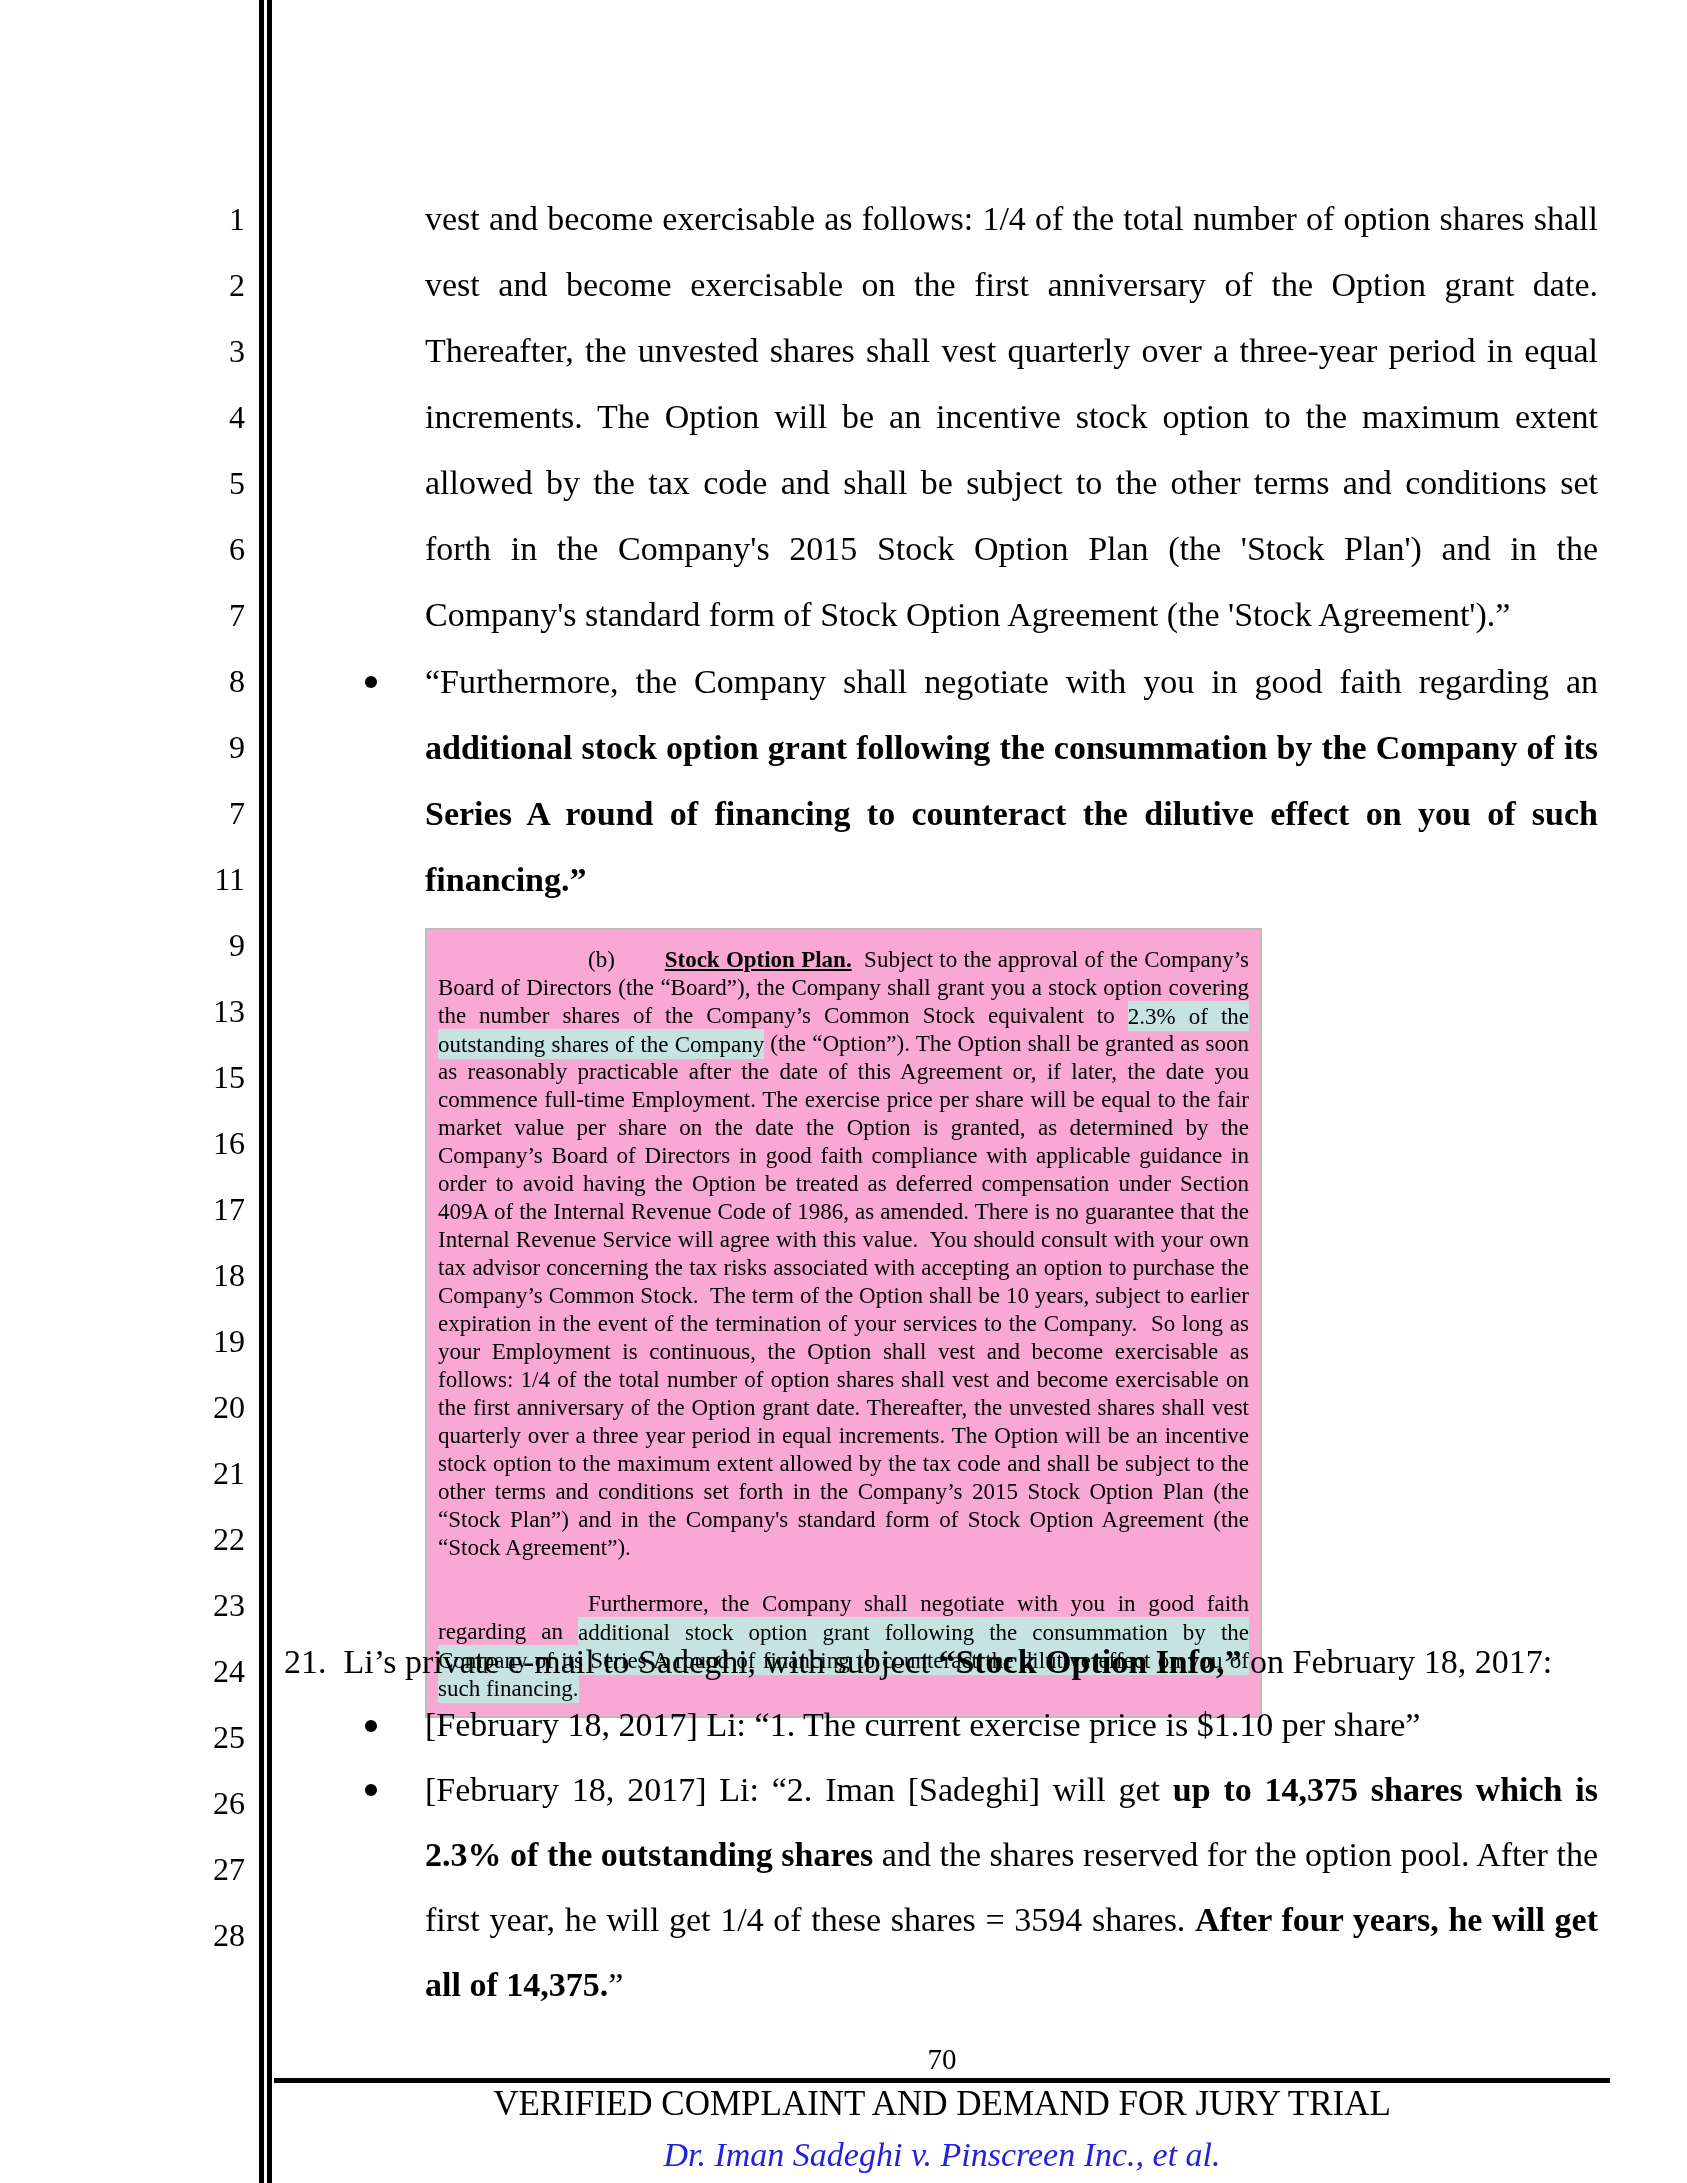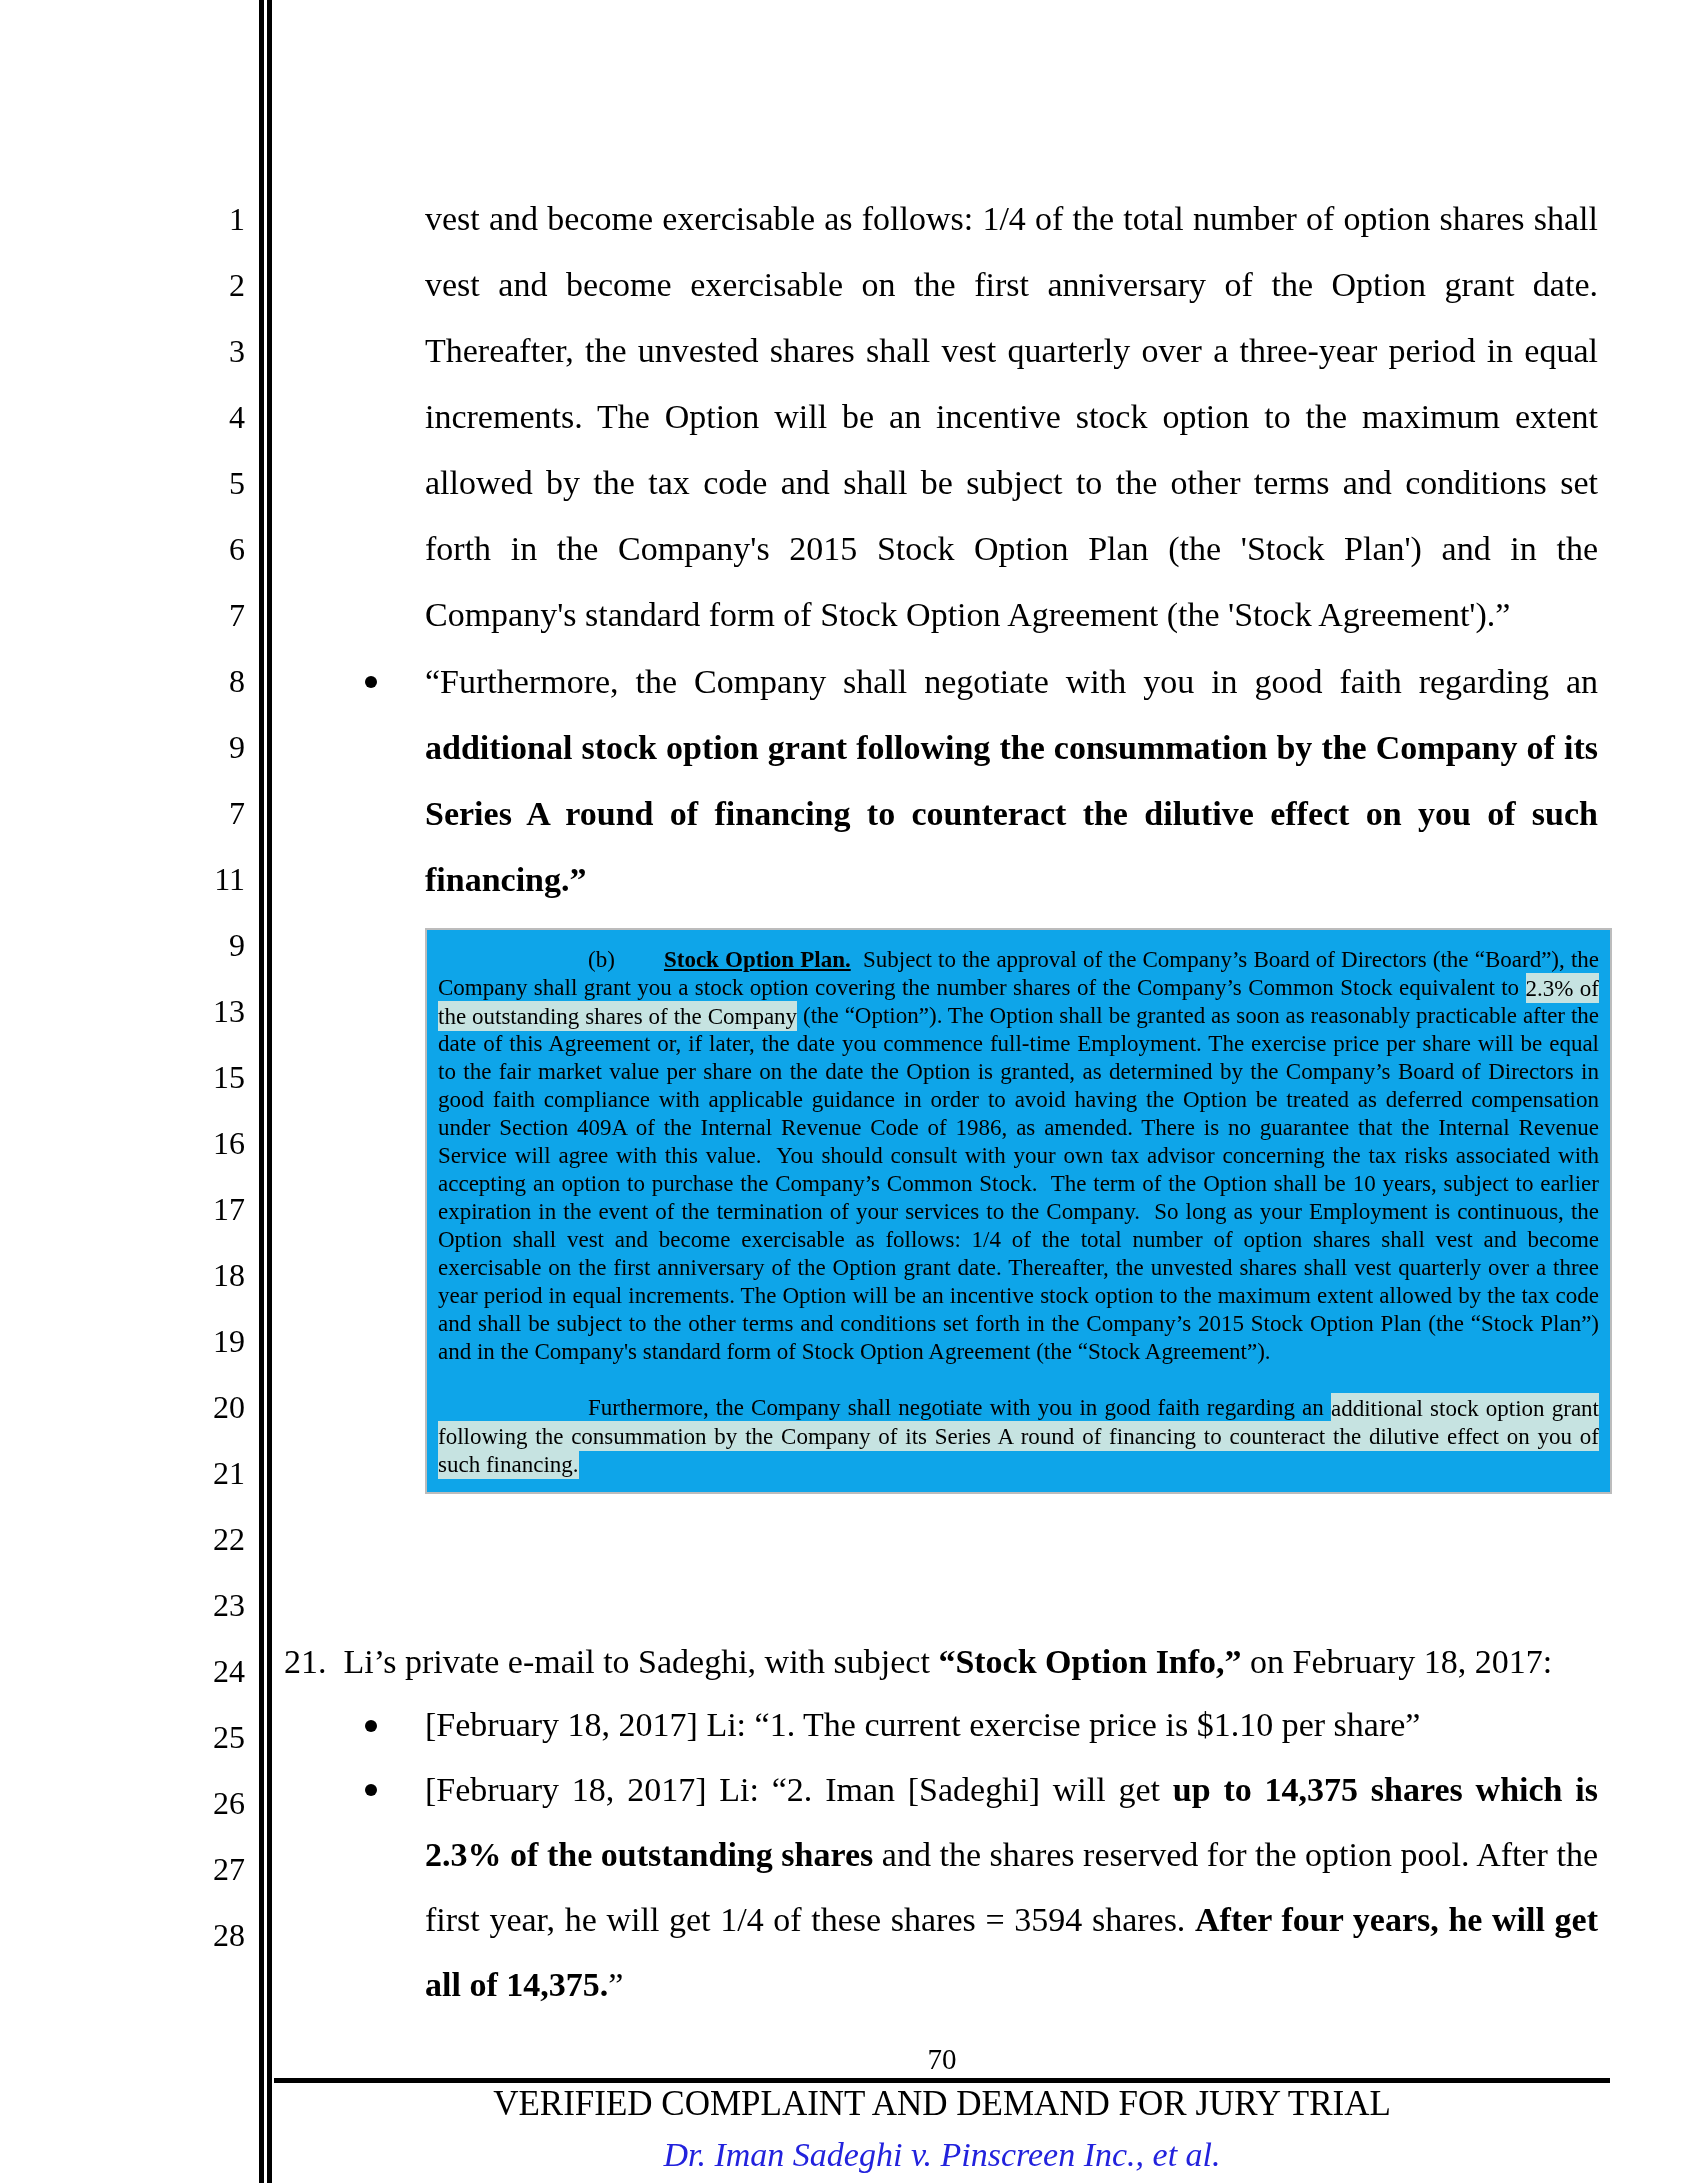--- a/index.html
+++ b/index.html
@@ -28,22 +28,22 @@
   .b1{top:649px;}
   .i21{top:1629px;left:284px;width:1315px;text-align:left;}
   .ba{top:1692px;text-align:left;}
   .bb{top:1757px;line-height:65px;}
   .dot{position:absolute;left:365px;width:12px;height:12px;border-radius:50%;background:#000;}
   .d1{top:676px;}
   .d2{top:1720px;}
   .d3{top:1784px;}
   
   .quotebox{
-    position:absolute;left:425px;top:928px;width:1187px;
-    box-sizing:border-box;border:2.4px solid #bcbcbc;background:#0ea5e9;
+    position:absolute;left:425px;top:928px;width:837px;
+    box-sizing:border-box;border:2.4px solid #bcbcbc;background:#f9a8d4;
     padding:16px 11px 14.2px 11px;
   }
   .qp{font-size:23px;line-height:28px;text-align:justify;text-indent:150px;}
   .qp2{margin-top:28px;}
   
   .b{font-weight:bold;}
   .u{text-decoration:underline;}
   .hl{background:var(--hl,#c6e3e1);padding:2.5px 0;}
   
   .footer{position:absolute;left:274px;width:1336px;top:2026px;text-align:center;}

